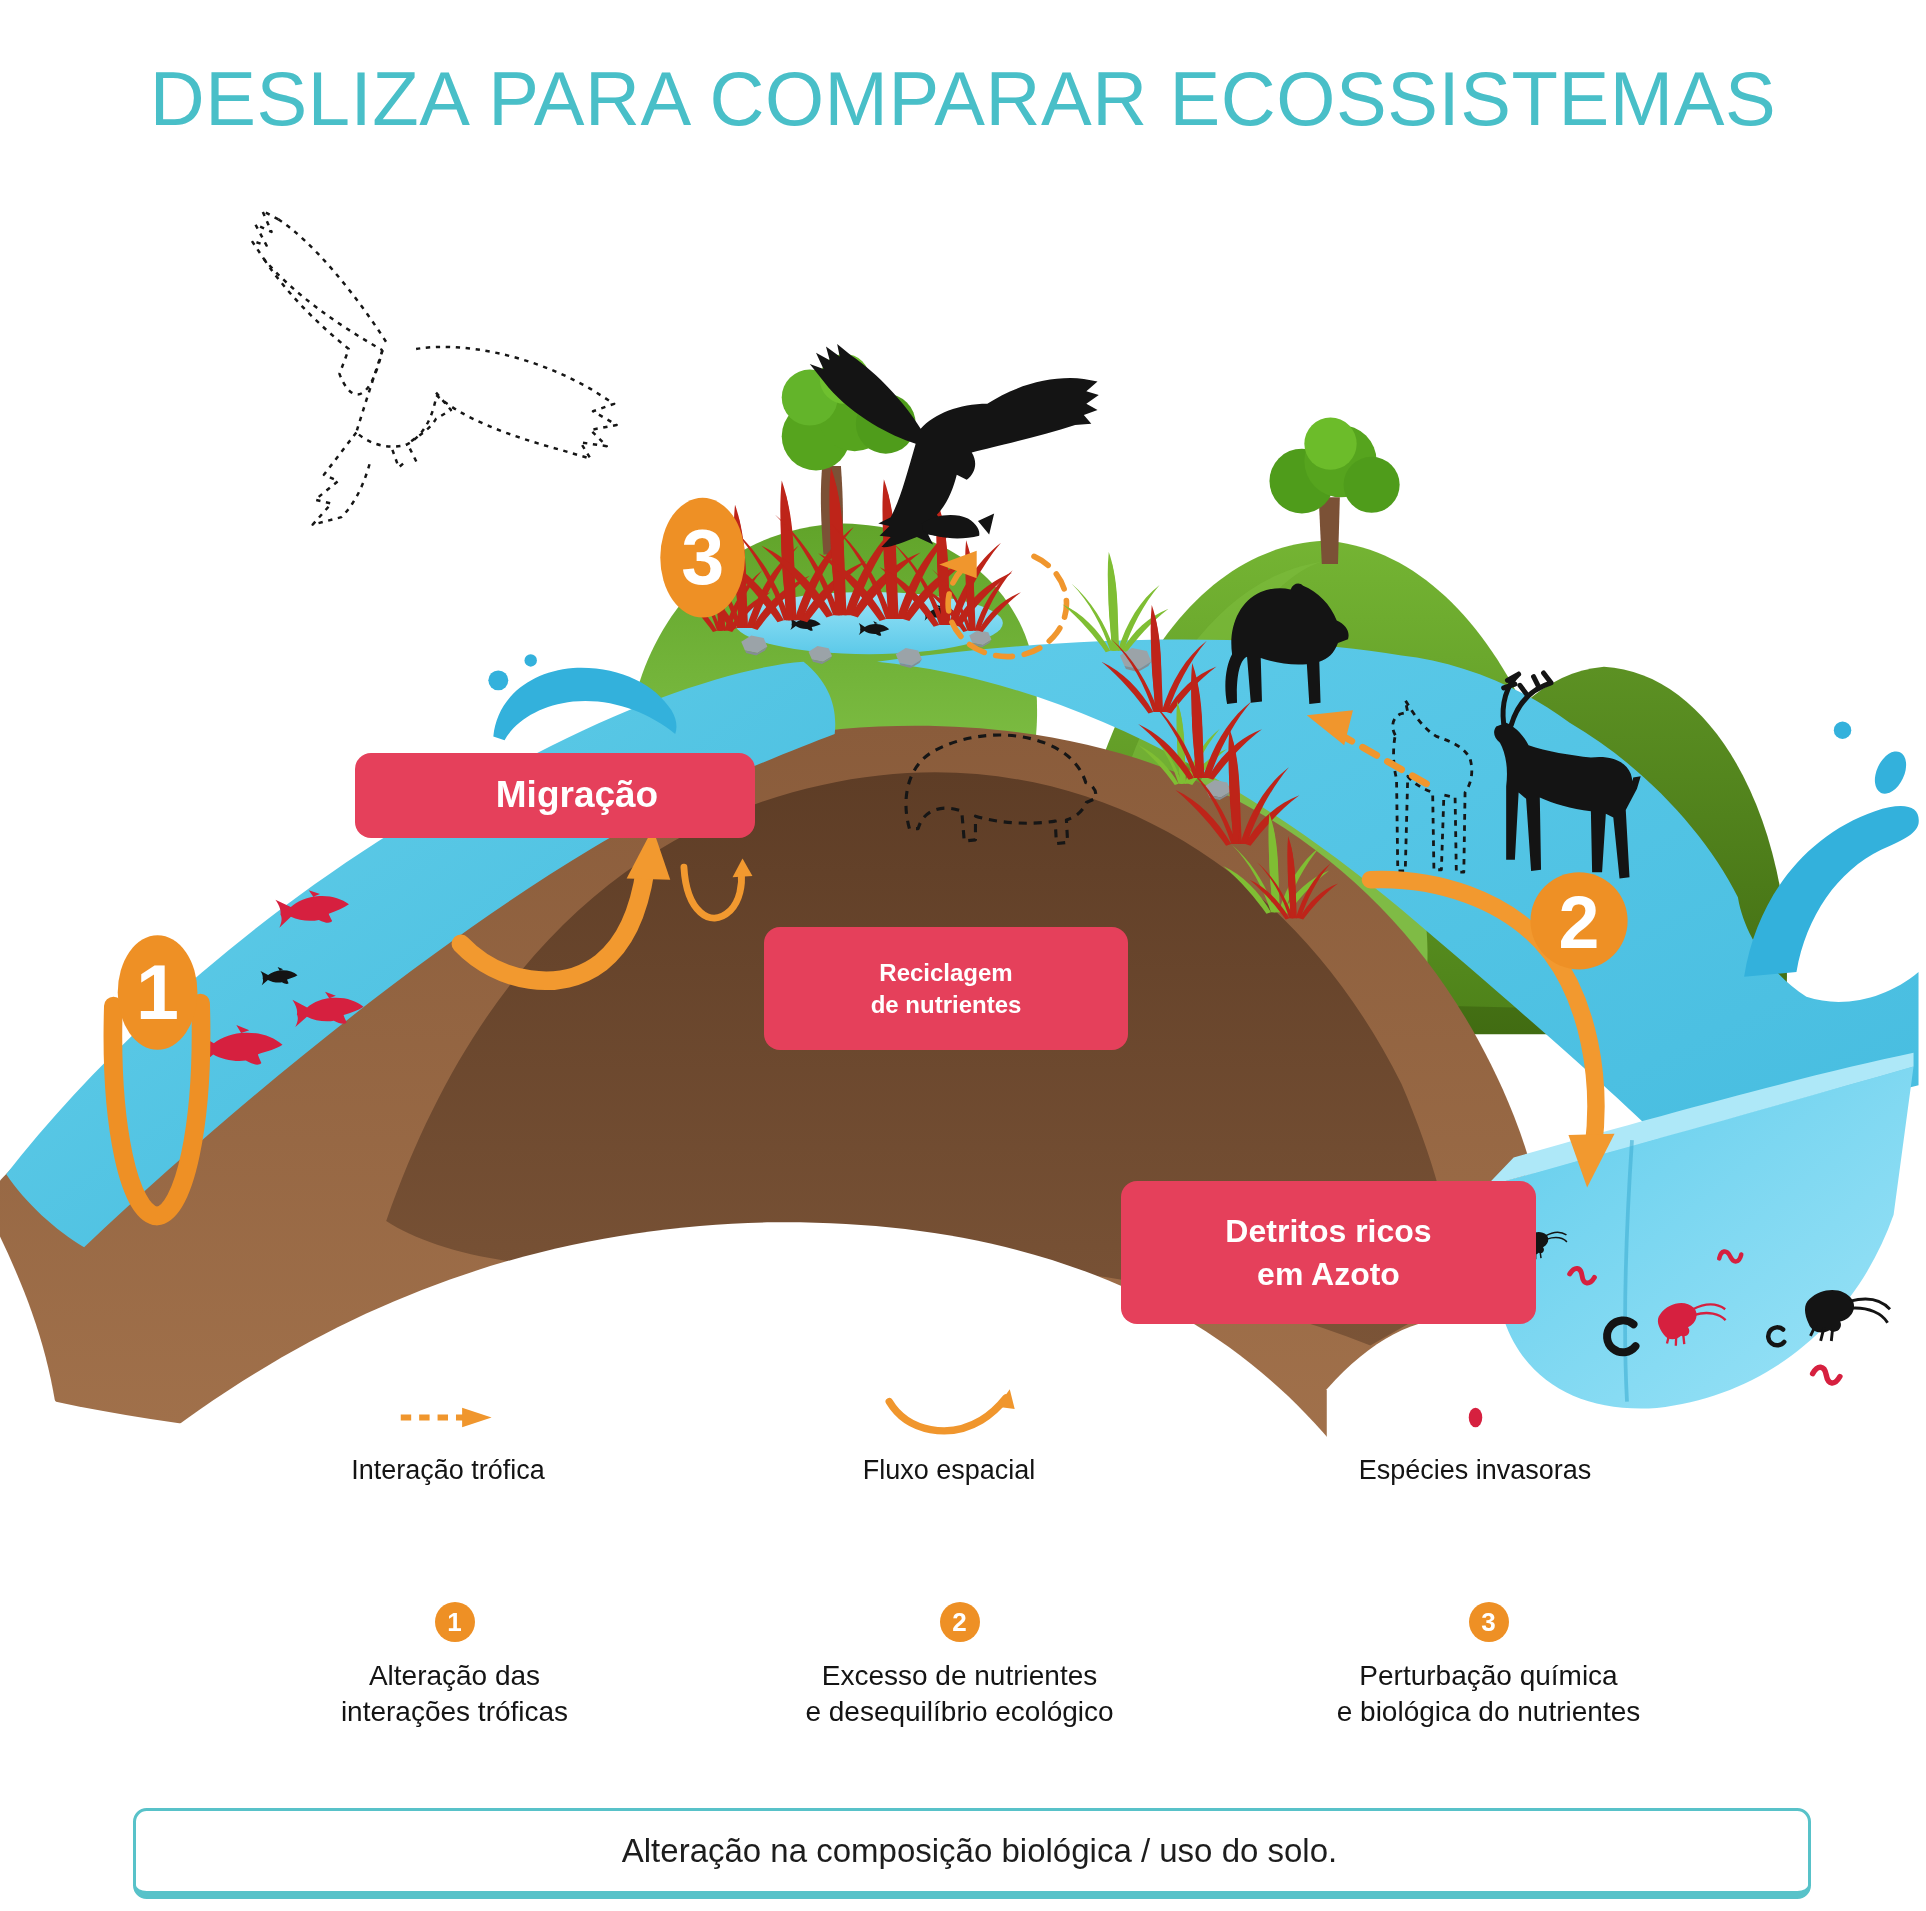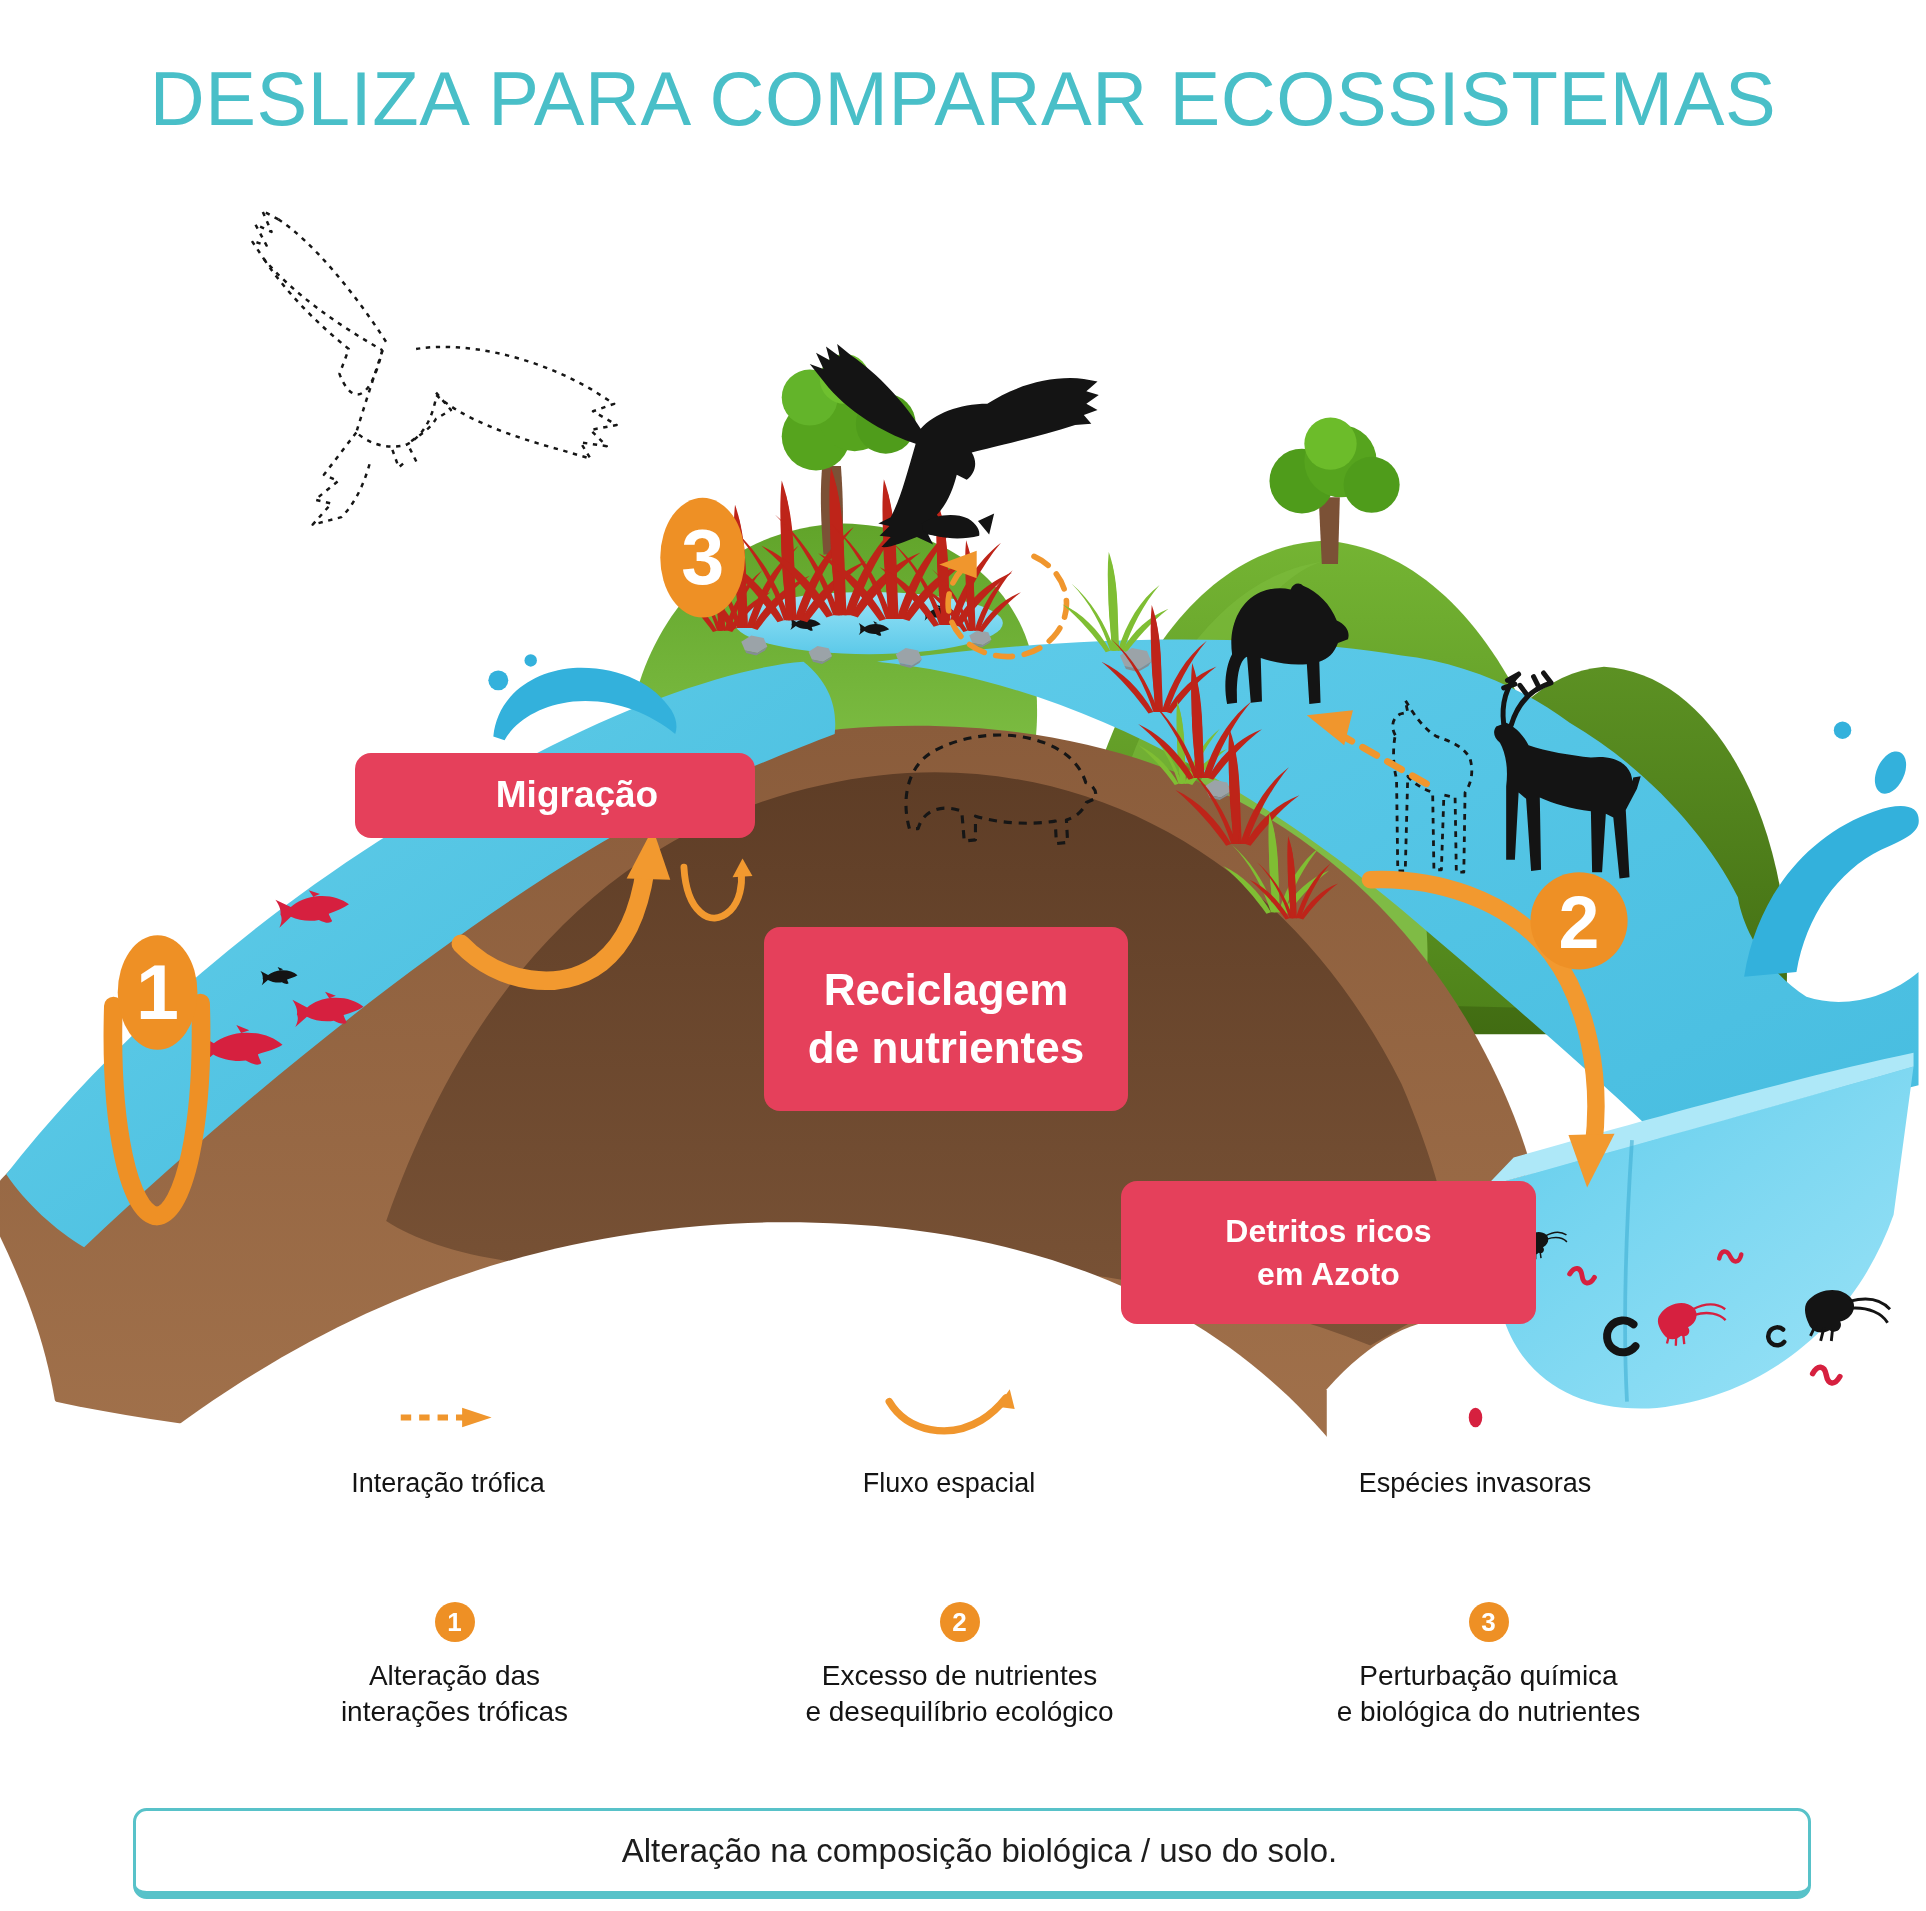--- a/index.html
+++ b/index.html
@@ -8,26 +8,26 @@
   #scene{position:absolute;left:0;top:0;width:1926px;height:1912px;}
 
   .page-title{position:absolute;left:0;top:55px;width:1926px;text-align:center;
     font-size:76px;font-weight:400;letter-spacing:0.6px;color:#49bfc8;margin:0;}
 
   .tag{position:absolute;background:#e5405b;border-radius:16px;color:#ffffff;
     display:flex;flex-direction:column;align-items:center;justify-content:center;
     font-weight:700;text-align:center;line-height:1.32;}
   .tag span{display:block;}
   #tag-migracao{left:355px;top:753px;width:356px;height:85px;font-size:37px;padding-left:44px;}
-  #tag-reciclagem{left:764px;top:927px;width:364px;height:184px;font-size:44px;}
+  #tag-reciclagem{left:764px;top:927px;width:364px;height:123px;font-size:24px;}
   #tag-detritos{left:1121px;top:1181px;width:415px;height:143px;font-size:32px;}
 
   .legend-item{position:absolute;width:436px;text-align:center;}
   .legend-icon{height:59px;display:flex;align-items:center;justify-content:center;}
-  .legend-label{font-size:27px;color:#141414;margin-top:21px;}
+  .legend-label{font-size:27px;color:#141414;margin-top:8px;}
 
   .note{position:absolute;width:511px;text-align:center;}
   .note-badge{width:40px;height:40px;border-radius:50%;background:#ee9025;color:#ffffff;
     font-size:26px;font-weight:700;display:flex;align-items:center;justify-content:center;
     margin:0 auto;}
   .note-text{margin-top:16px;font-size:28px;line-height:1.28;color:#141414;}
 
   .footer-box{position:absolute;left:133px;top:1808px;width:1657px;height:80px;
     border:3.1px solid #58c2c9;border-bottom-width:8px;border-radius:13.7px;
     display:flex;align-items:center;justify-content:center;

